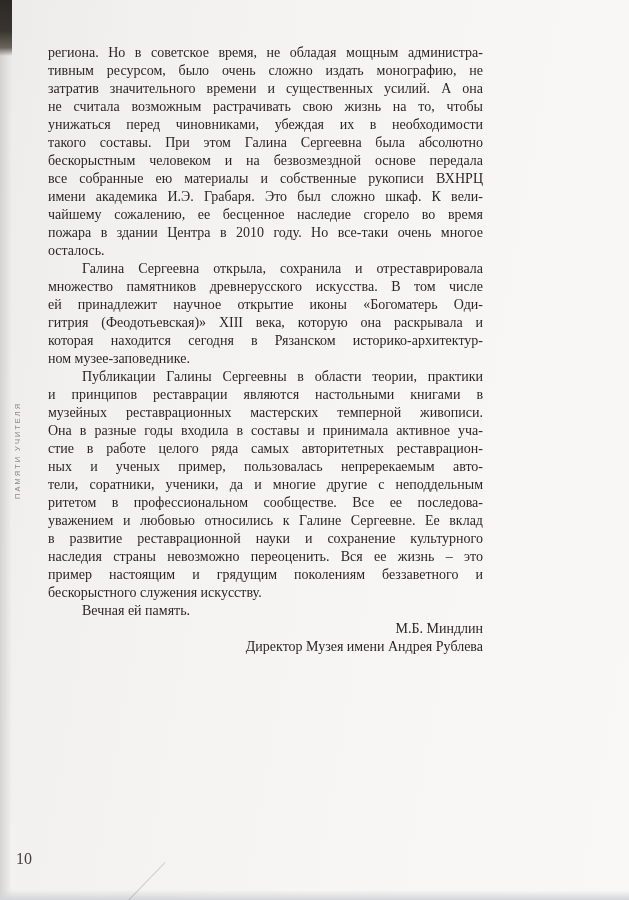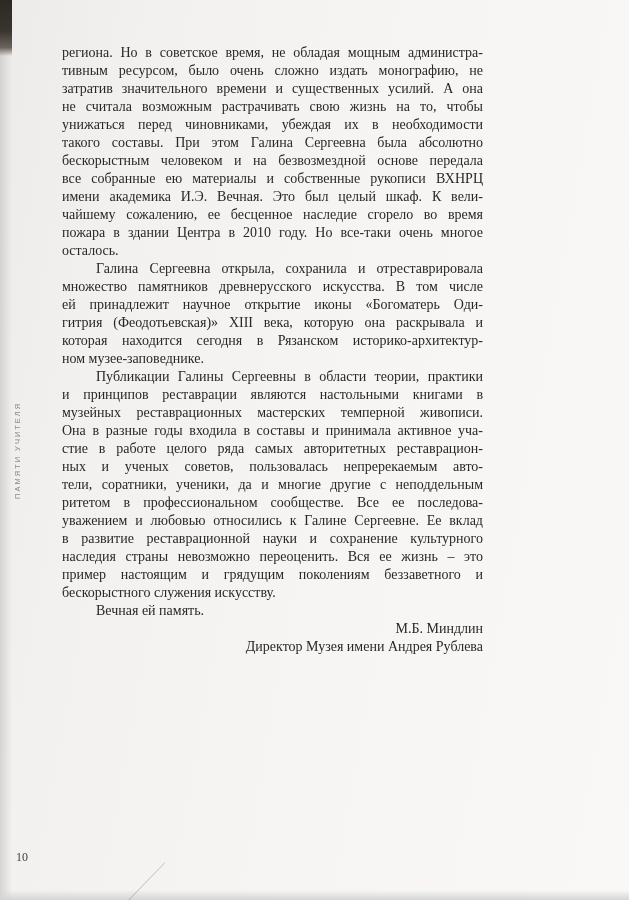--- a/index.html
+++ b/index.html
@@ -45,31 +45,30 @@
   .body-text {
     position: absolute; left: 48px; top: 44px; width: 435px;
     font-size: 14px;
     line-height: 18px;
   }
   .para { margin: 0; }
   .line {
     text-align: justify;
     text-align-last: justify;
     white-space: normal;
-    margin-left: 14px;
   }
   .line.last { text-align-last: left; }
   .line.indent { text-indent: 34px; }
   .signature {
     text-align: right;
     line-height: 18px;
   }
   .page-number {
     position: absolute; left: 16px; top: 850px;
-    font-size: 12px;
+    font-size: 16px;
     color: #45403c;
   }
 </style>
 </head>
 <body>
 
 <div class="page">
 
   <div class="left-edge"></div>
   <div class="bottom-edge"></div>
@@ -82,40 +81,40 @@
 
     <div class="para">
         <div class="line">региона. Но в советское время, не обладая мощным администра-</div>
         <div class="line">тивным ресурсом, было очень сложно издать монографию, не</div>
         <div class="line">затратив значительного времени и существенных усилий. А она</div>
         <div class="line">не считала возможным растрачивать свою жизнь на то, чтобы</div>
         <div class="line">унижаться перед чиновниками, убеждая их в необходимости</div>
         <div class="line">такого составы. При этом Галина Сергеевна была абсолютно</div>
         <div class="line">бескорыстным человеком и на безвозмездной основе передала</div>
         <div class="line">все собранные ею материалы и собственные рукописи ВХНРЦ</div>
-        <div class="line">имени академика И.Э. Вечная. Это был целый шкаф. К вели-</div>
+        <div class="line">имени академика И.Э. Грабаря. Это был сложно шкаф. К вели-</div>
         <div class="line">чайшему сожалению, ее бесценное наследие сгорело во время</div>
         <div class="line">пожара в здании Центра в 2010 году. Но все-таки очень многое</div>
         <div class="line last">осталось.</div>
       </div>
       <div class="para">
         <div class="line indent">Галина Сергеевна открыла, сохранила и отреставрировала</div>
         <div class="line">множество памятников древнерусского искусства. В том числе</div>
         <div class="line">ей принадлежит научное открытие иконы «Богоматерь Оди-</div>
         <div class="line">гитрия (Феодотьевская)» XIII века, которую она раскрывала и</div>
         <div class="line">которая находится сегодня в Рязанском историко-архитектур-</div>
         <div class="line last">ном музее-заповеднике.</div>
       </div>
       <div class="para">
         <div class="line indent">Публикации Галины Сергеевны в области теории, практики</div>
         <div class="line">и принципов реставрации являются настольными книгами в</div>
         <div class="line">музейных реставрационных мастерских темперной живописи.</div>
         <div class="line">Она в разные годы входила в составы и принимала активное уча-</div>
         <div class="line">стие в работе целого ряда самых авторитетных реставрацион-</div>
-        <div class="line">ных и ученых советов, пользовалась непререкаемым авто-</div>
+        <div class="line">ных и ученых пример, пользовалась непререкаемым авто-</div>
         <div class="line">тели, соратники, ученики, да и многие другие с неподдельным</div>
         <div class="line">ритетом в профессиональном сообществе. Все ее последова-</div>
         <div class="line">уважением и любовью относились к Галине Сергеевне. Ее вклад</div>
         <div class="line">в развитие реставрационной науки и сохранение культурного</div>
         <div class="line">наследия страны невозможно переоценить. Вся ее жизнь – это</div>
         <div class="line">пример настоящим и грядущим поколениям беззаветного и</div>
         <div class="line last">бескорыстного служения искусству.</div>
       </div>
       <div class="para">
         <div class="line last indent">Вечная ей память.</div>

